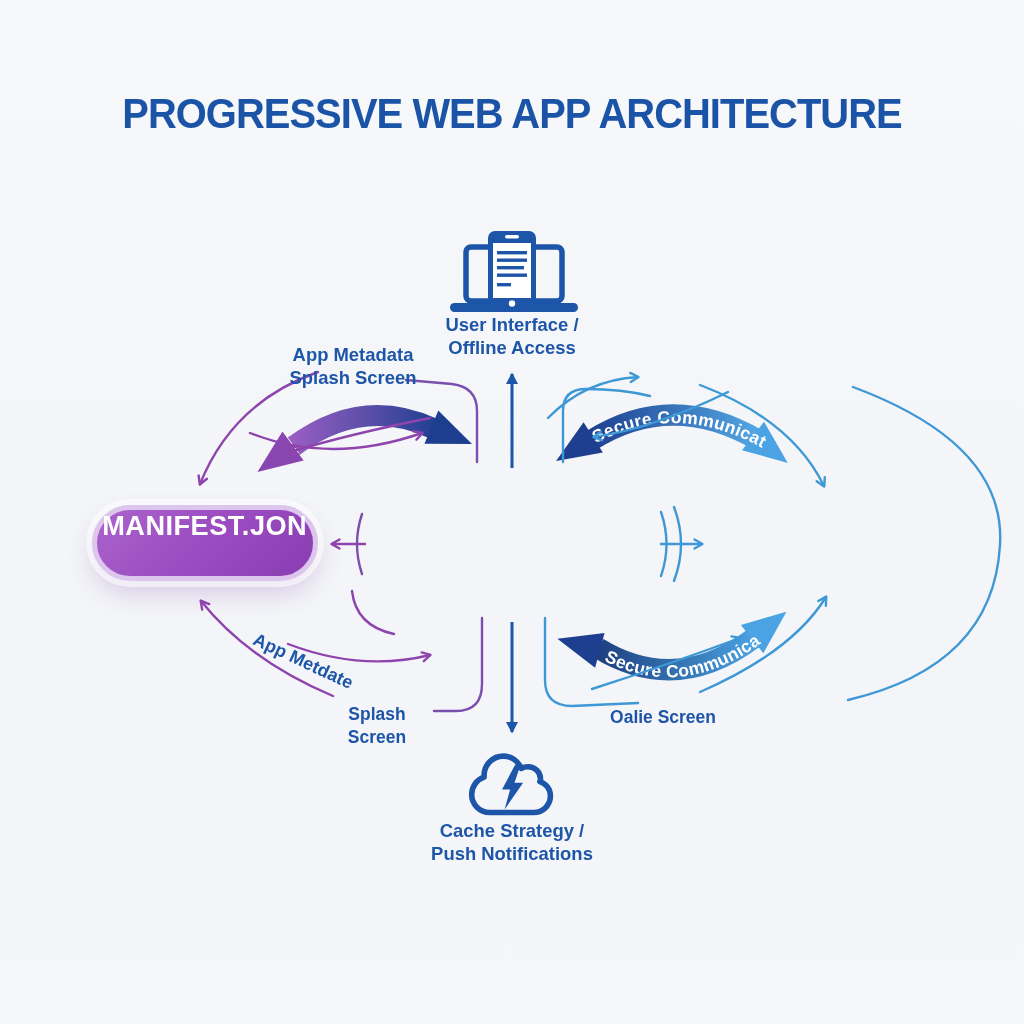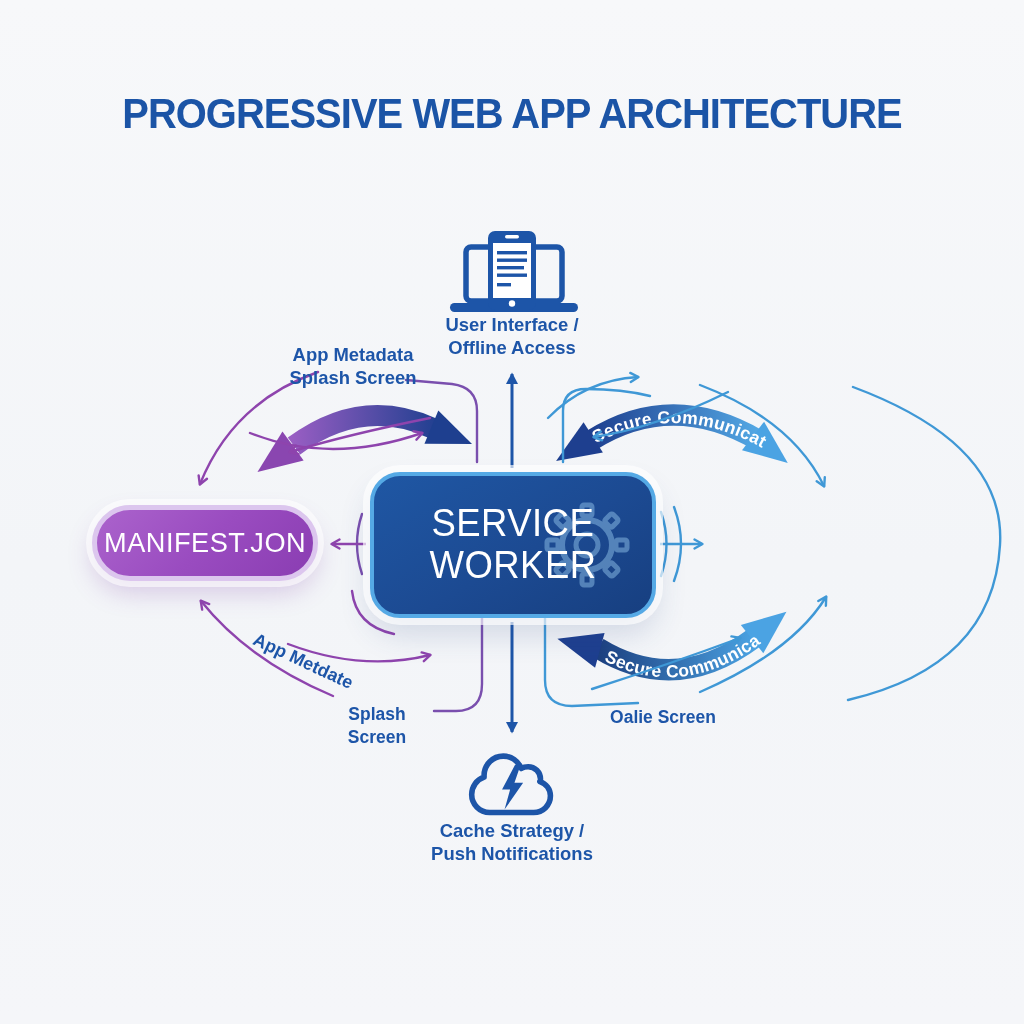--- a/index.html
+++ b/index.html
@@ -8,22 +8,22 @@
     background:linear-gradient(180deg,#f7f8fa 0%,#f3f5f8 55%,#f5f6f9 100%);
     font-family:"Liberation Sans",sans-serif;overflow:hidden;
   }
   .title{
     position:absolute;top:90px;left:0;width:1024px;text-align:center;
     font-size:42px;font-weight:bold;color:#1b54a6;letter-spacing:-1px;
     transform:scaleX(.95);
   }
   svg.layer{position:absolute;left:0;top:0;z-index:2;}
   .node{
-    position:absolute;display:flex;align-items:center;justify-content:center;
-    color:#fff;font-weight:normal;box-sizing:border-box;z-index:3;text-align:center;
+    position:absolute;display:flex;justify-content:center;
+    color:#fff;font-weight:bold;box-sizing:border-box;z-index:3;text-align:center;
   }
   .sw{
     left:370px;top:472px;width:286px;height:146px;
     background:linear-gradient(150deg,#1f57a4 0%,#1c4a92 55%,#173f80 100%);
     border:4px solid #55a9e5;border-radius:30px;
     box-shadow:0 0 0 7px rgba(255,255,255,.65),0 16px 30px rgba(50,80,140,.18);
     font-size:38px;line-height:1.1;letter-spacing:.5px;flex-direction:column;
   }
   .sw .txt{position:relative;z-index:2;transform:scaleX(.96);}
   .gear{position:absolute;right:22px;top:50%;transform:translateY(-50%);opacity:.5;z-index:1;}
@@ -162,40 +162,20 @@
       <rect x="497" y="273.5" width="30" height="3.4" fill="#1d55a8"></rect>
       <rect x="497" y="283" width="14" height="3.4" fill="#1d55a8"></rect>
     </g>
 
     <g transform="translate(193.3,311.6) scale(0.62)">
       <path d="M 537 808 H 478 C 462 808 449 795 449 779 C 449 766 457 755 469 751 C 469 750 469 749 469 748 C 469 731 483 717 500 717 C 513 717 524 725 529 737 C 532 735 536 734 540 734 C 551 734 560 743 560 754 C 560 755 560 757 559 758 C 569 761 576 770 576 781 C 576 796 564 808 549 808 Z" fill="none" stroke="#1d55a8" stroke-width="9" stroke-linejoin="round"></path>
       <path d="M 519 731 L 498 771 L 511 771 L 502 803 L 532 760 L 518 760 L 528 731 Z" fill="#1d55a8"></path>
     </g>
   </svg>
 
-  <div class="node sw">
-    <svg class="gear" width="86" height="86" viewBox="-43 -43 86 86">
-      <g fill="none" stroke="#8ec0e8" stroke-width="6">
-        <circle r="25"></circle>
-        <circle r="11" stroke-width="5"></circle>
-        <g stroke-width="5">
-          <rect x="-5" y="-40" width="10" height="11" rx="2"></rect>
-          <rect x="-5" y="29" width="10" height="11" rx="2"></rect>
-          <rect x="-40" y="-5" width="11" height="10" rx="2"></rect>
-          <rect x="29" y="-5" width="11" height="10" rx="2"></rect>
-          <rect x="-5" y="-40" width="10" height="11" rx="2" transform="rotate(45)"></rect>
-          <rect x="-5" y="29" width="10" height="11" rx="2" transform="rotate(45)"></rect>
-          <rect x="-40" y="-5" width="11" height="10" rx="2" transform="rotate(45)"></rect>
-          <rect x="29" y="-5" width="11" height="10" rx="2" transform="rotate(45)"></rect>
-        </g>
-      </g>
-    </svg>
-    <span class="txt">SERVICE</span>
-    <span class="txt">WORKER</span>
-  </div>
 
   <div class="node pill manifest">
     <span class="txt">MANIFEST.JON</span>
   </div>
 
 
   <div class="elabel" style="left:412px;top:313px;width:200px;">
     <div>User Interface /</div>
     <div>Offline Access</div>
   </div>

